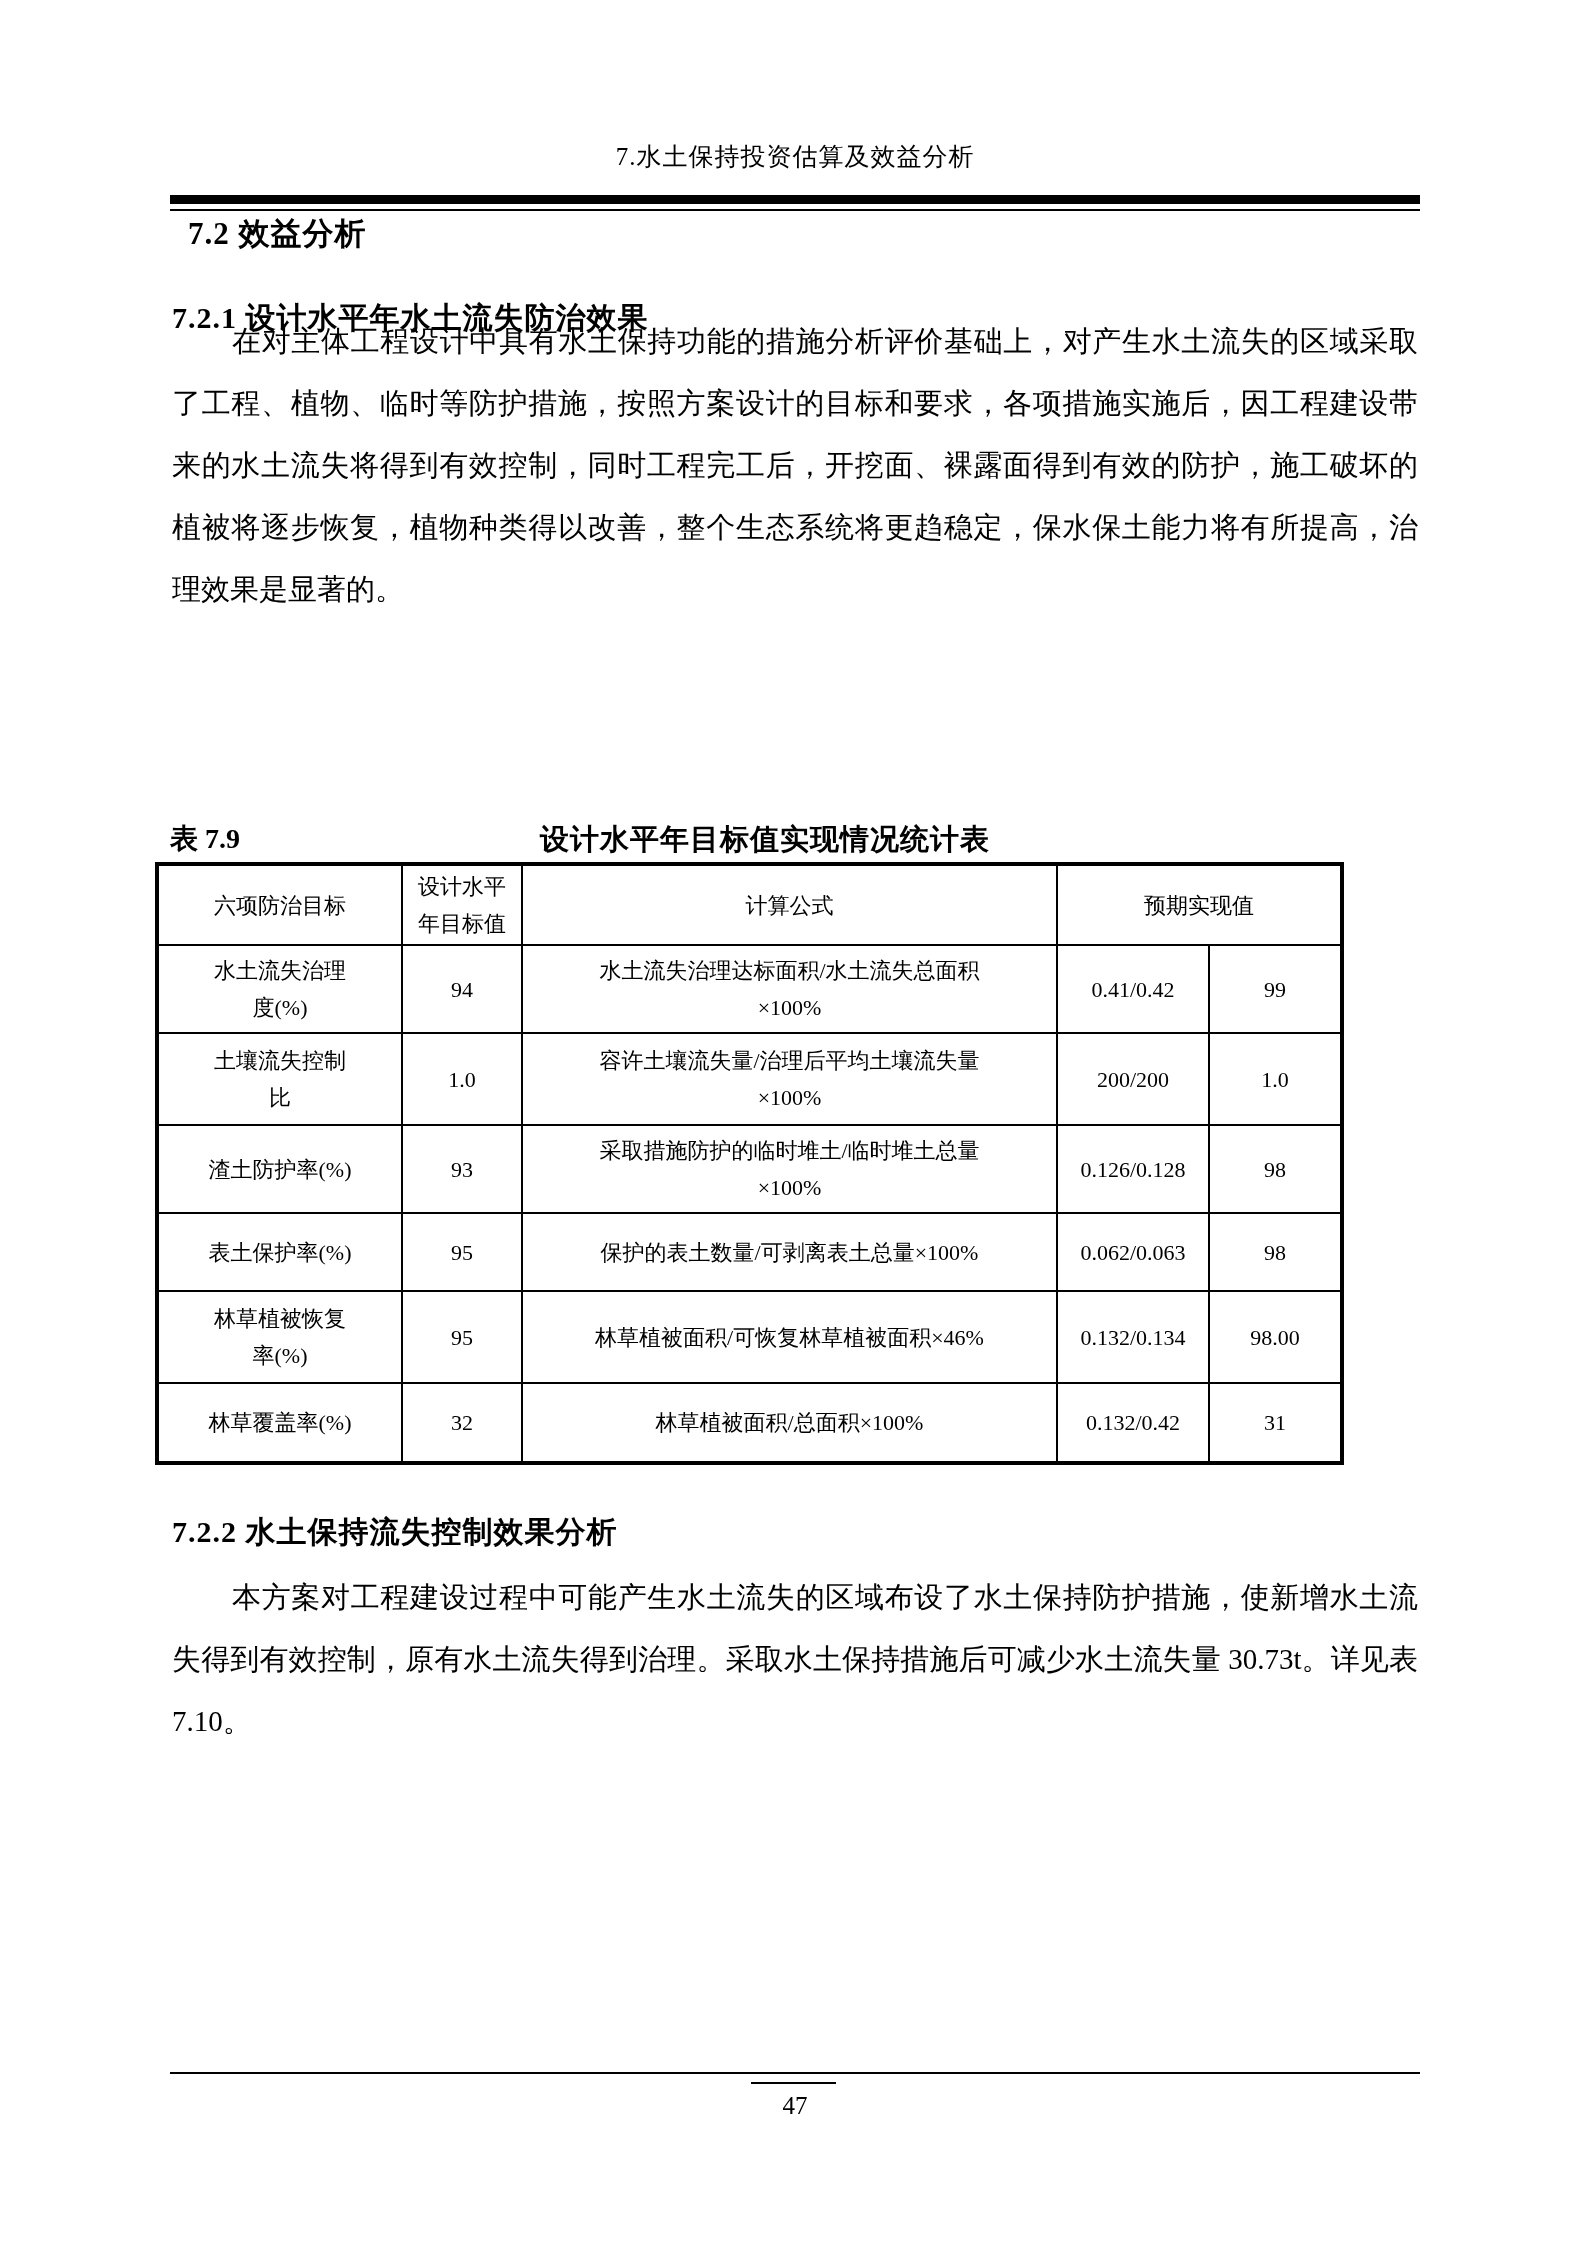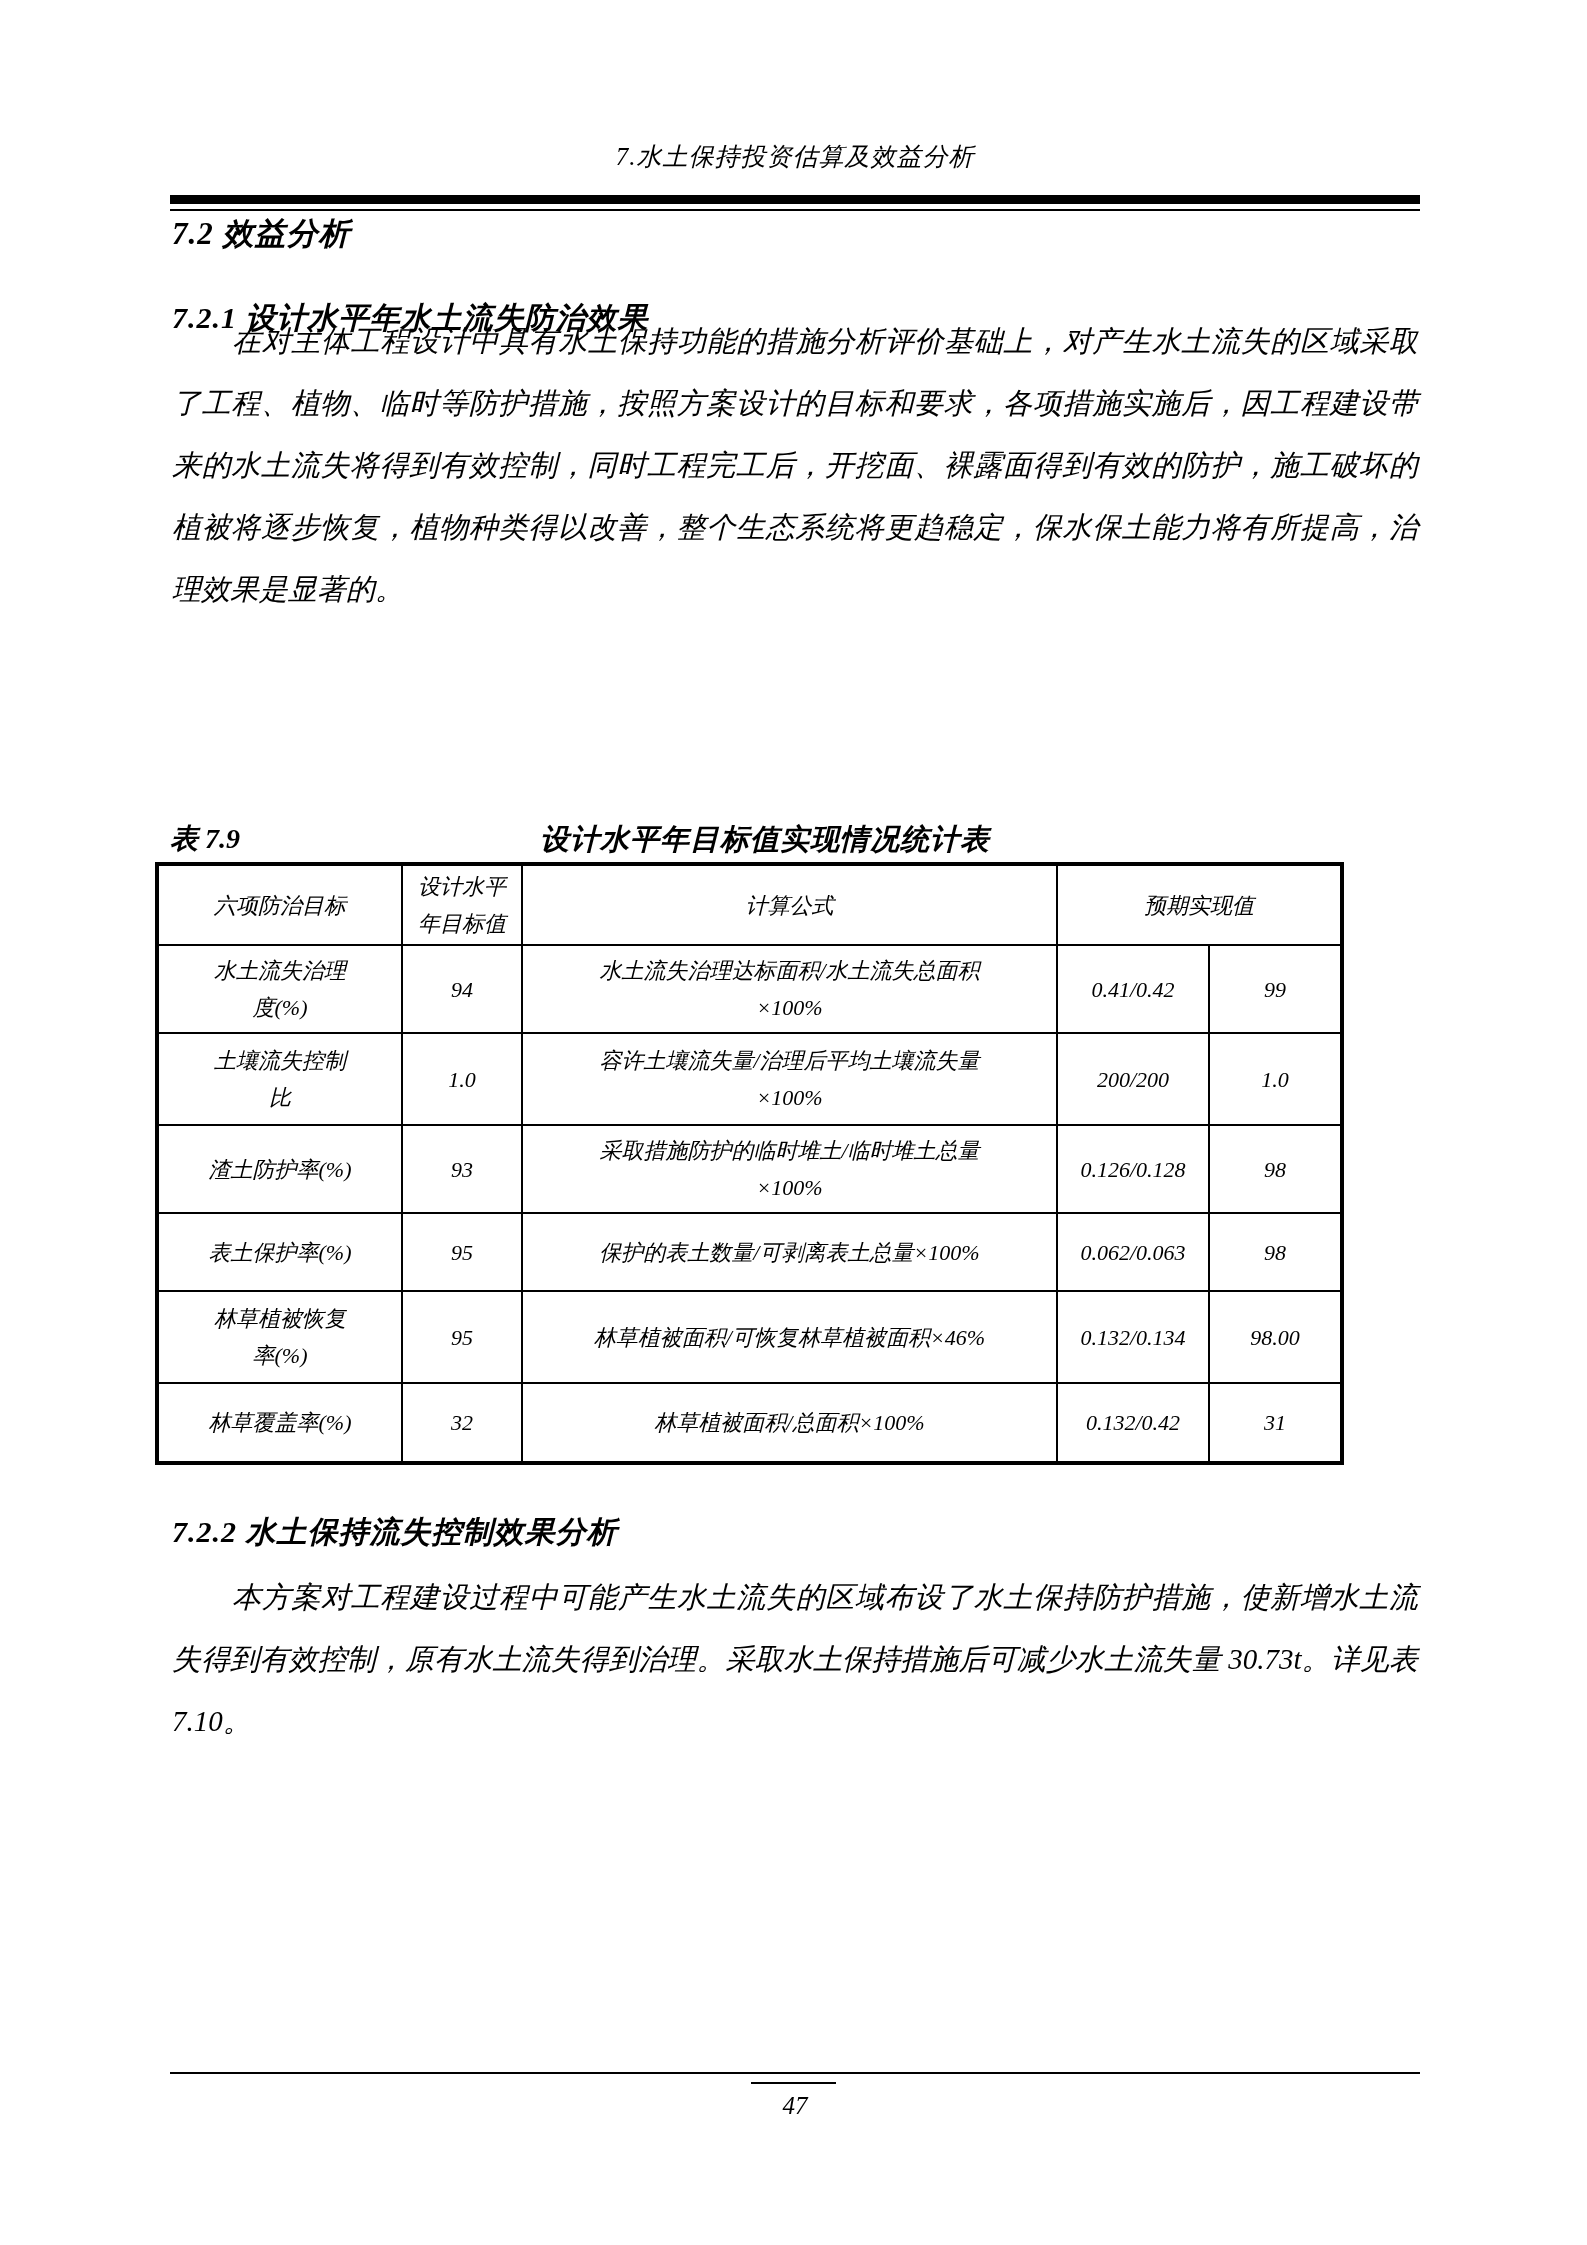--- a/index.html
+++ b/index.html
@@ -4,39 +4,38 @@
 <style>
   html,body { margin:0; padding:0; background:#888; }
   .page {
     position:relative;
     width:1587px; height:2245px;
     margin:0 auto;
     background:#ffffff;
     font-family:"Liberation Serif","DejaVu Serif",serif;
     color:#000;
     overflow:hidden;
-    font-style:italic;
   }
   
   .doc-header-title {
     position:absolute; top:140px; left:170px; width:1250px;
     text-align:center; font-size:25px; letter-spacing:1px;
   }
   .header-rule {
     position:absolute; top:195px; left:170px; width:1250px;
     height:5px;
     border-top:9px solid #000;
     border-bottom:2px solid #000;
   }
   
   .h-l2 {
     position:absolute; left:172px; width:1248px;
     font-size:31px; font-weight:bold; letter-spacing:1px;
   }
-  .h72   { top:213px; }
+  .h72   { top:213px;margin-left:16px; }
   .h721  { top:298px; font-size:30px; }
   .h722  { top:1512px; font-size:30px; }
   
   .body-block {
     position:absolute; left:172px; width:1246px;
     font-size:29px; line-height:62px;
     text-align:justify;
   }
   .para1-block { top:310px; }
   .para2-block { top:1566px; }

